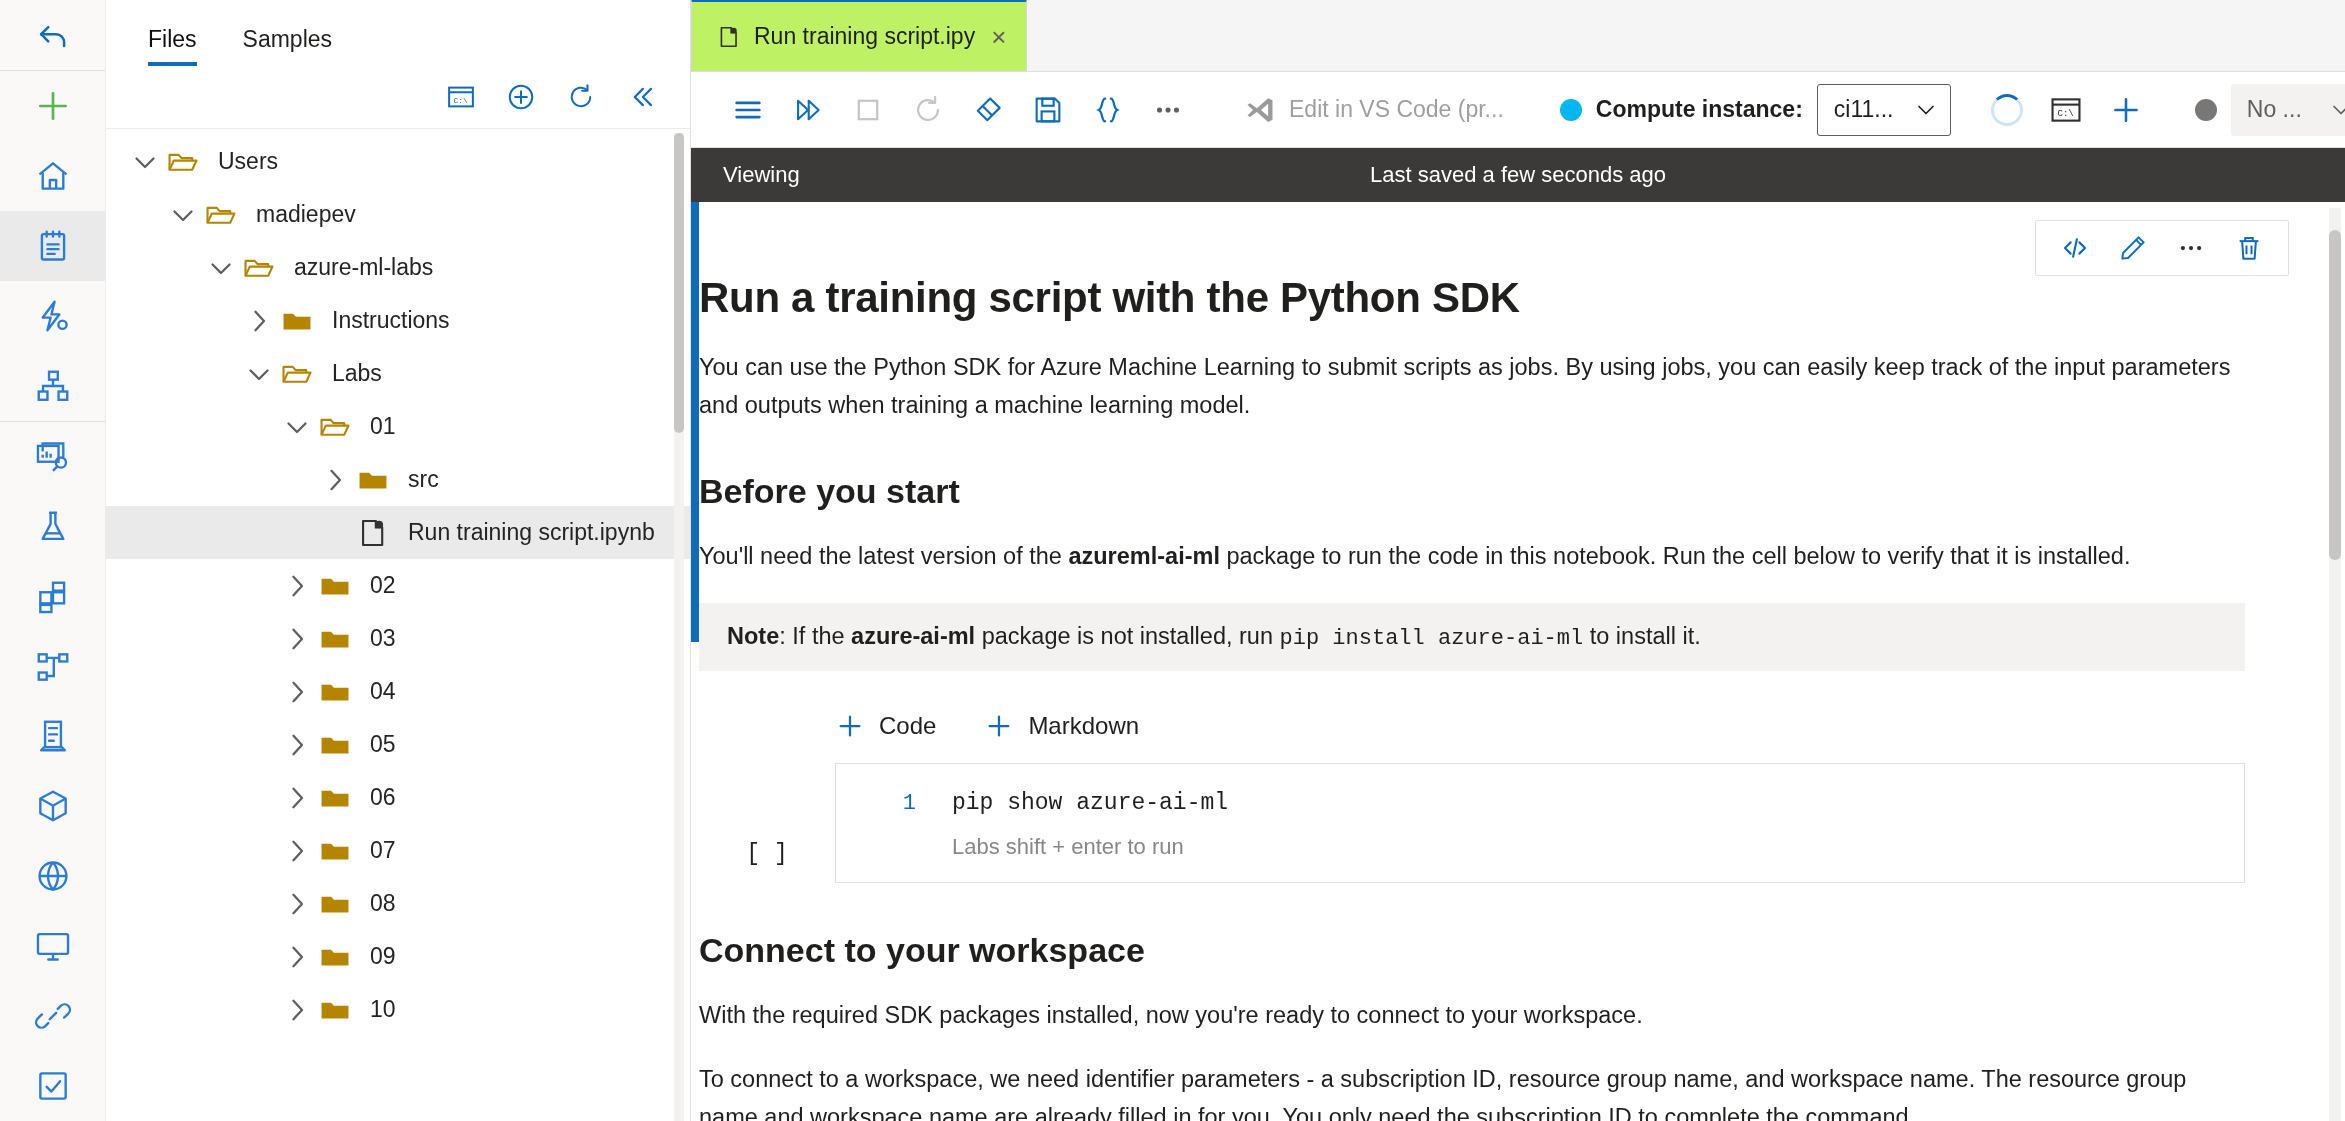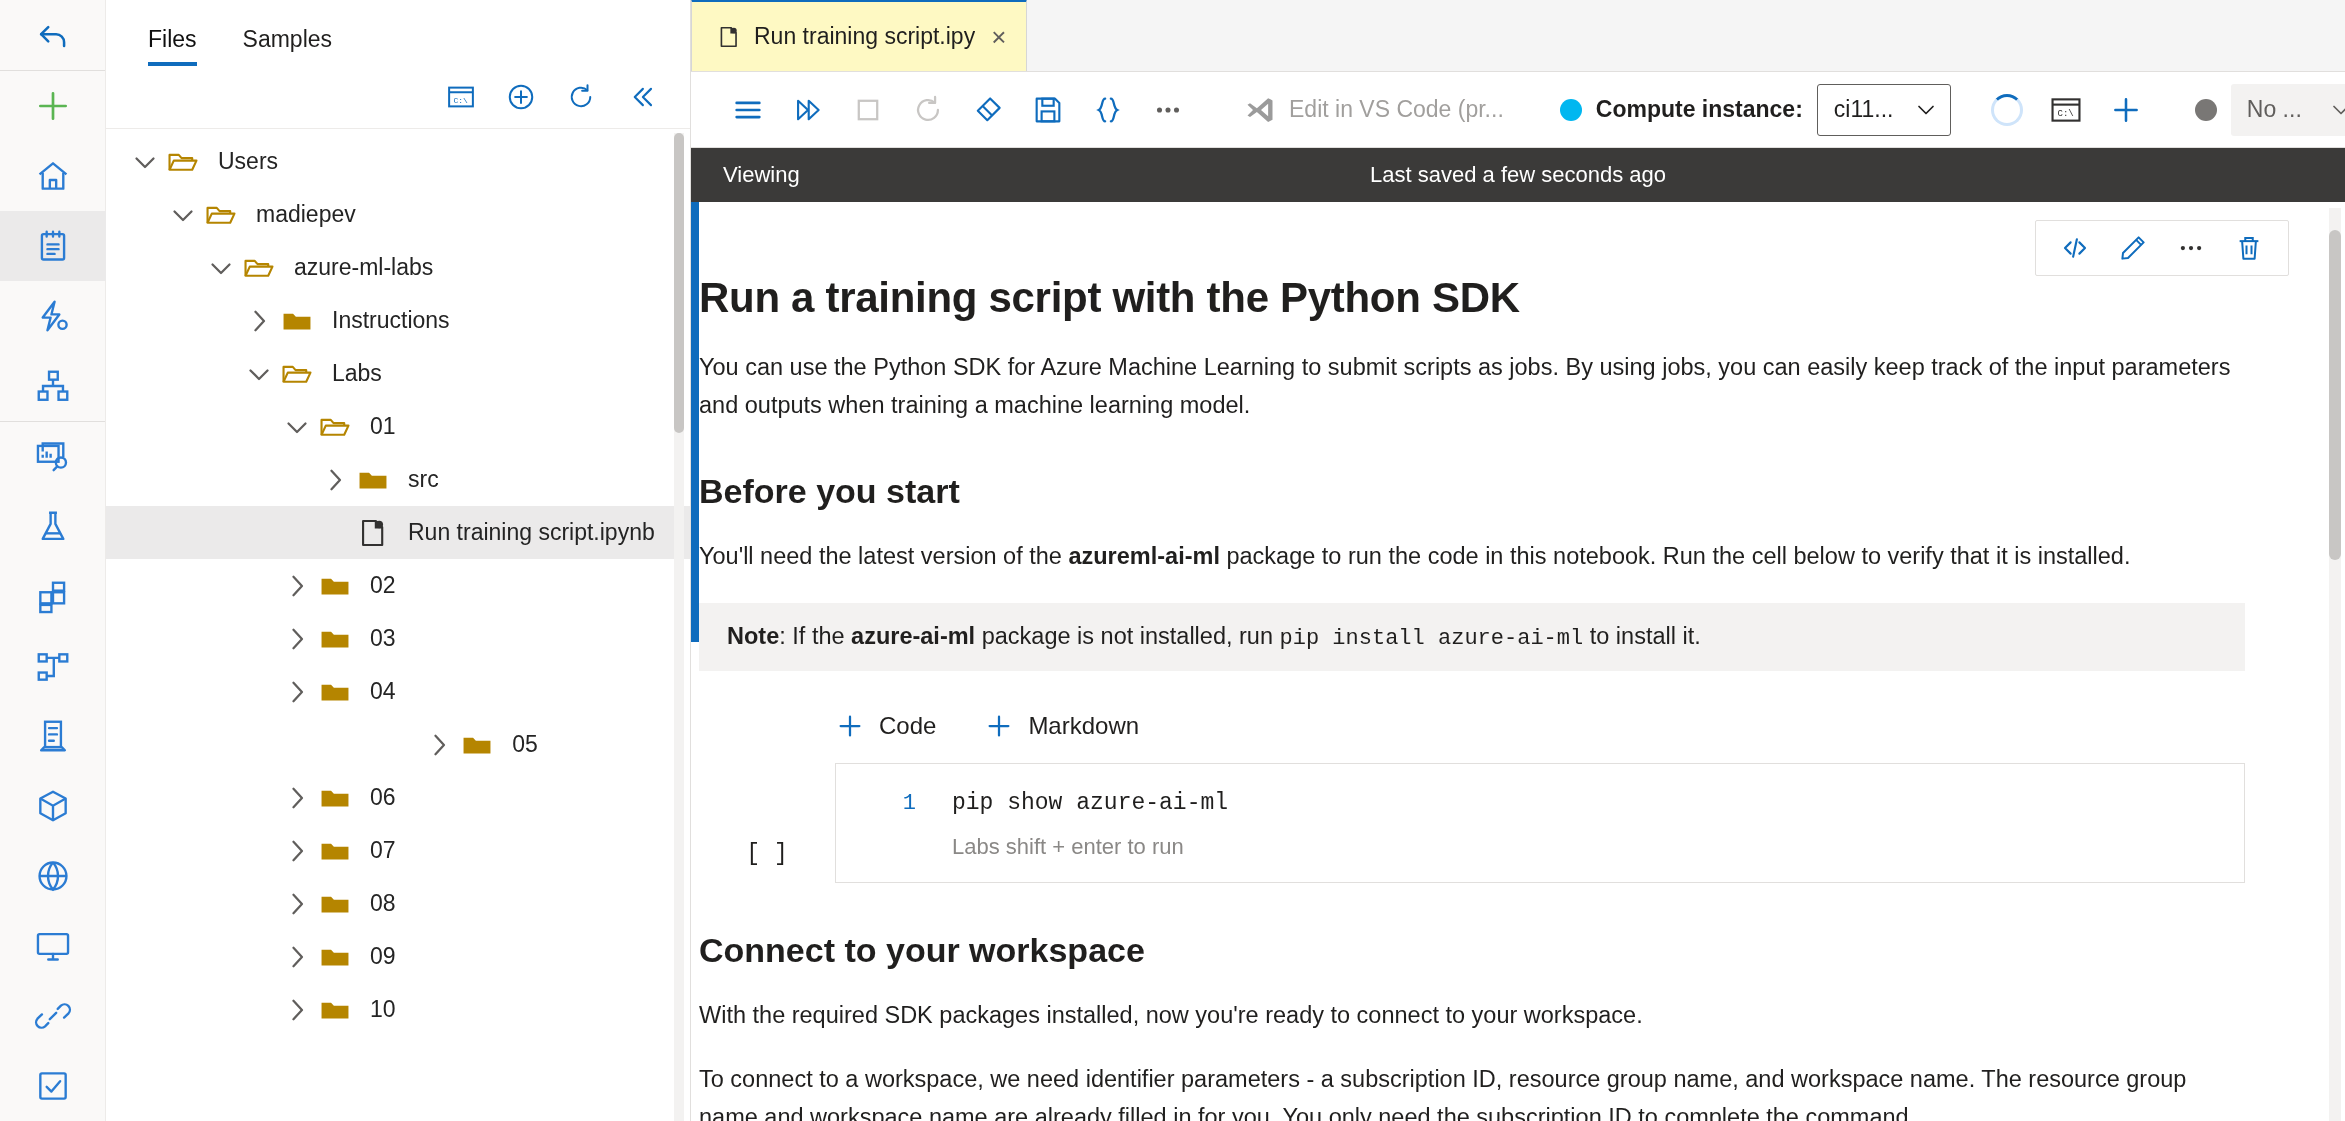--- a/index.html
+++ b/index.html
@@ -85,21 +85,21 @@
   
   .main { flex: 1; display: flex; flex-direction: column; height: 100%; min-width: 0; position: relative; }
 
   .tabstrip {
     height: 72px; background: #f5f5f5;
     display: flex; align-items: flex-end;
     border-bottom: 1px solid #e1dfdd;
     padding-left: 0;
   }
   .nbtab {
-    height: 72px; background: #fef9c3;
+    height: 72px; background: #bef264;
     border: 1px solid #d6d6d6; border-bottom: none;
     border-top: 3px solid #0f6cbd;
     display: flex; align-items: center; gap: 12px;
     padding: 0 16px 0 24px;
     font-size: 23px; color: #201f1e;
     cursor: pointer; max-width: 420px;
   }
   .nbtab .tabname { overflow: hidden; text-overflow: ellipsis; white-space: nowrap; }
   .tabclose { font-size: 26px; color: #605e5c; cursor: pointer; line-height: 1; padding: 0 4px; }
 
@@ -471,21 +471,21 @@
           </div>
           <div class="trow" style="padding-left: 174px;">
             <svg viewBox="0 0 24 24" fill="none" stroke="#605e5c" stroke-width="1.6" class="chev">
               <path d="M9.5 5.5 L15.5 12 L9.5 18.5" stroke-linecap="round" stroke-linejoin="round"></path>
             </svg>
             <svg viewBox="0 0 24 24" fill="#b58500" stroke="none" class="ficon">
               <path d="M2.5 6.8 H9.2 L11.2 9 H21.5 V18 H2.5 Z"></path>
             </svg>
             <span class="tlabel">04</span>
           </div>
-          <div class="trow" style="padding-left: 174px; justify-content: center;">
+          <div class="trow" style="padding-left: 174px;">
             <svg viewBox="0 0 24 24" fill="none" stroke="#605e5c" stroke-width="1.6" class="chev">
               <path d="M9.5 5.5 L15.5 12 L9.5 18.5" stroke-linecap="round" stroke-linejoin="round"></path>
             </svg>
             <svg viewBox="0 0 24 24" fill="#b58500" stroke="none" class="ficon">
               <path d="M2.5 6.8 H9.2 L11.2 9 H21.5 V18 H2.5 Z"></path>
             </svg>
             <span class="tlabel">05</span>
           </div>
           <div class="trow" style="padding-left: 174px;">
             <svg viewBox="0 0 24 24" fill="none" stroke="#605e5c" stroke-width="1.6" class="chev">

